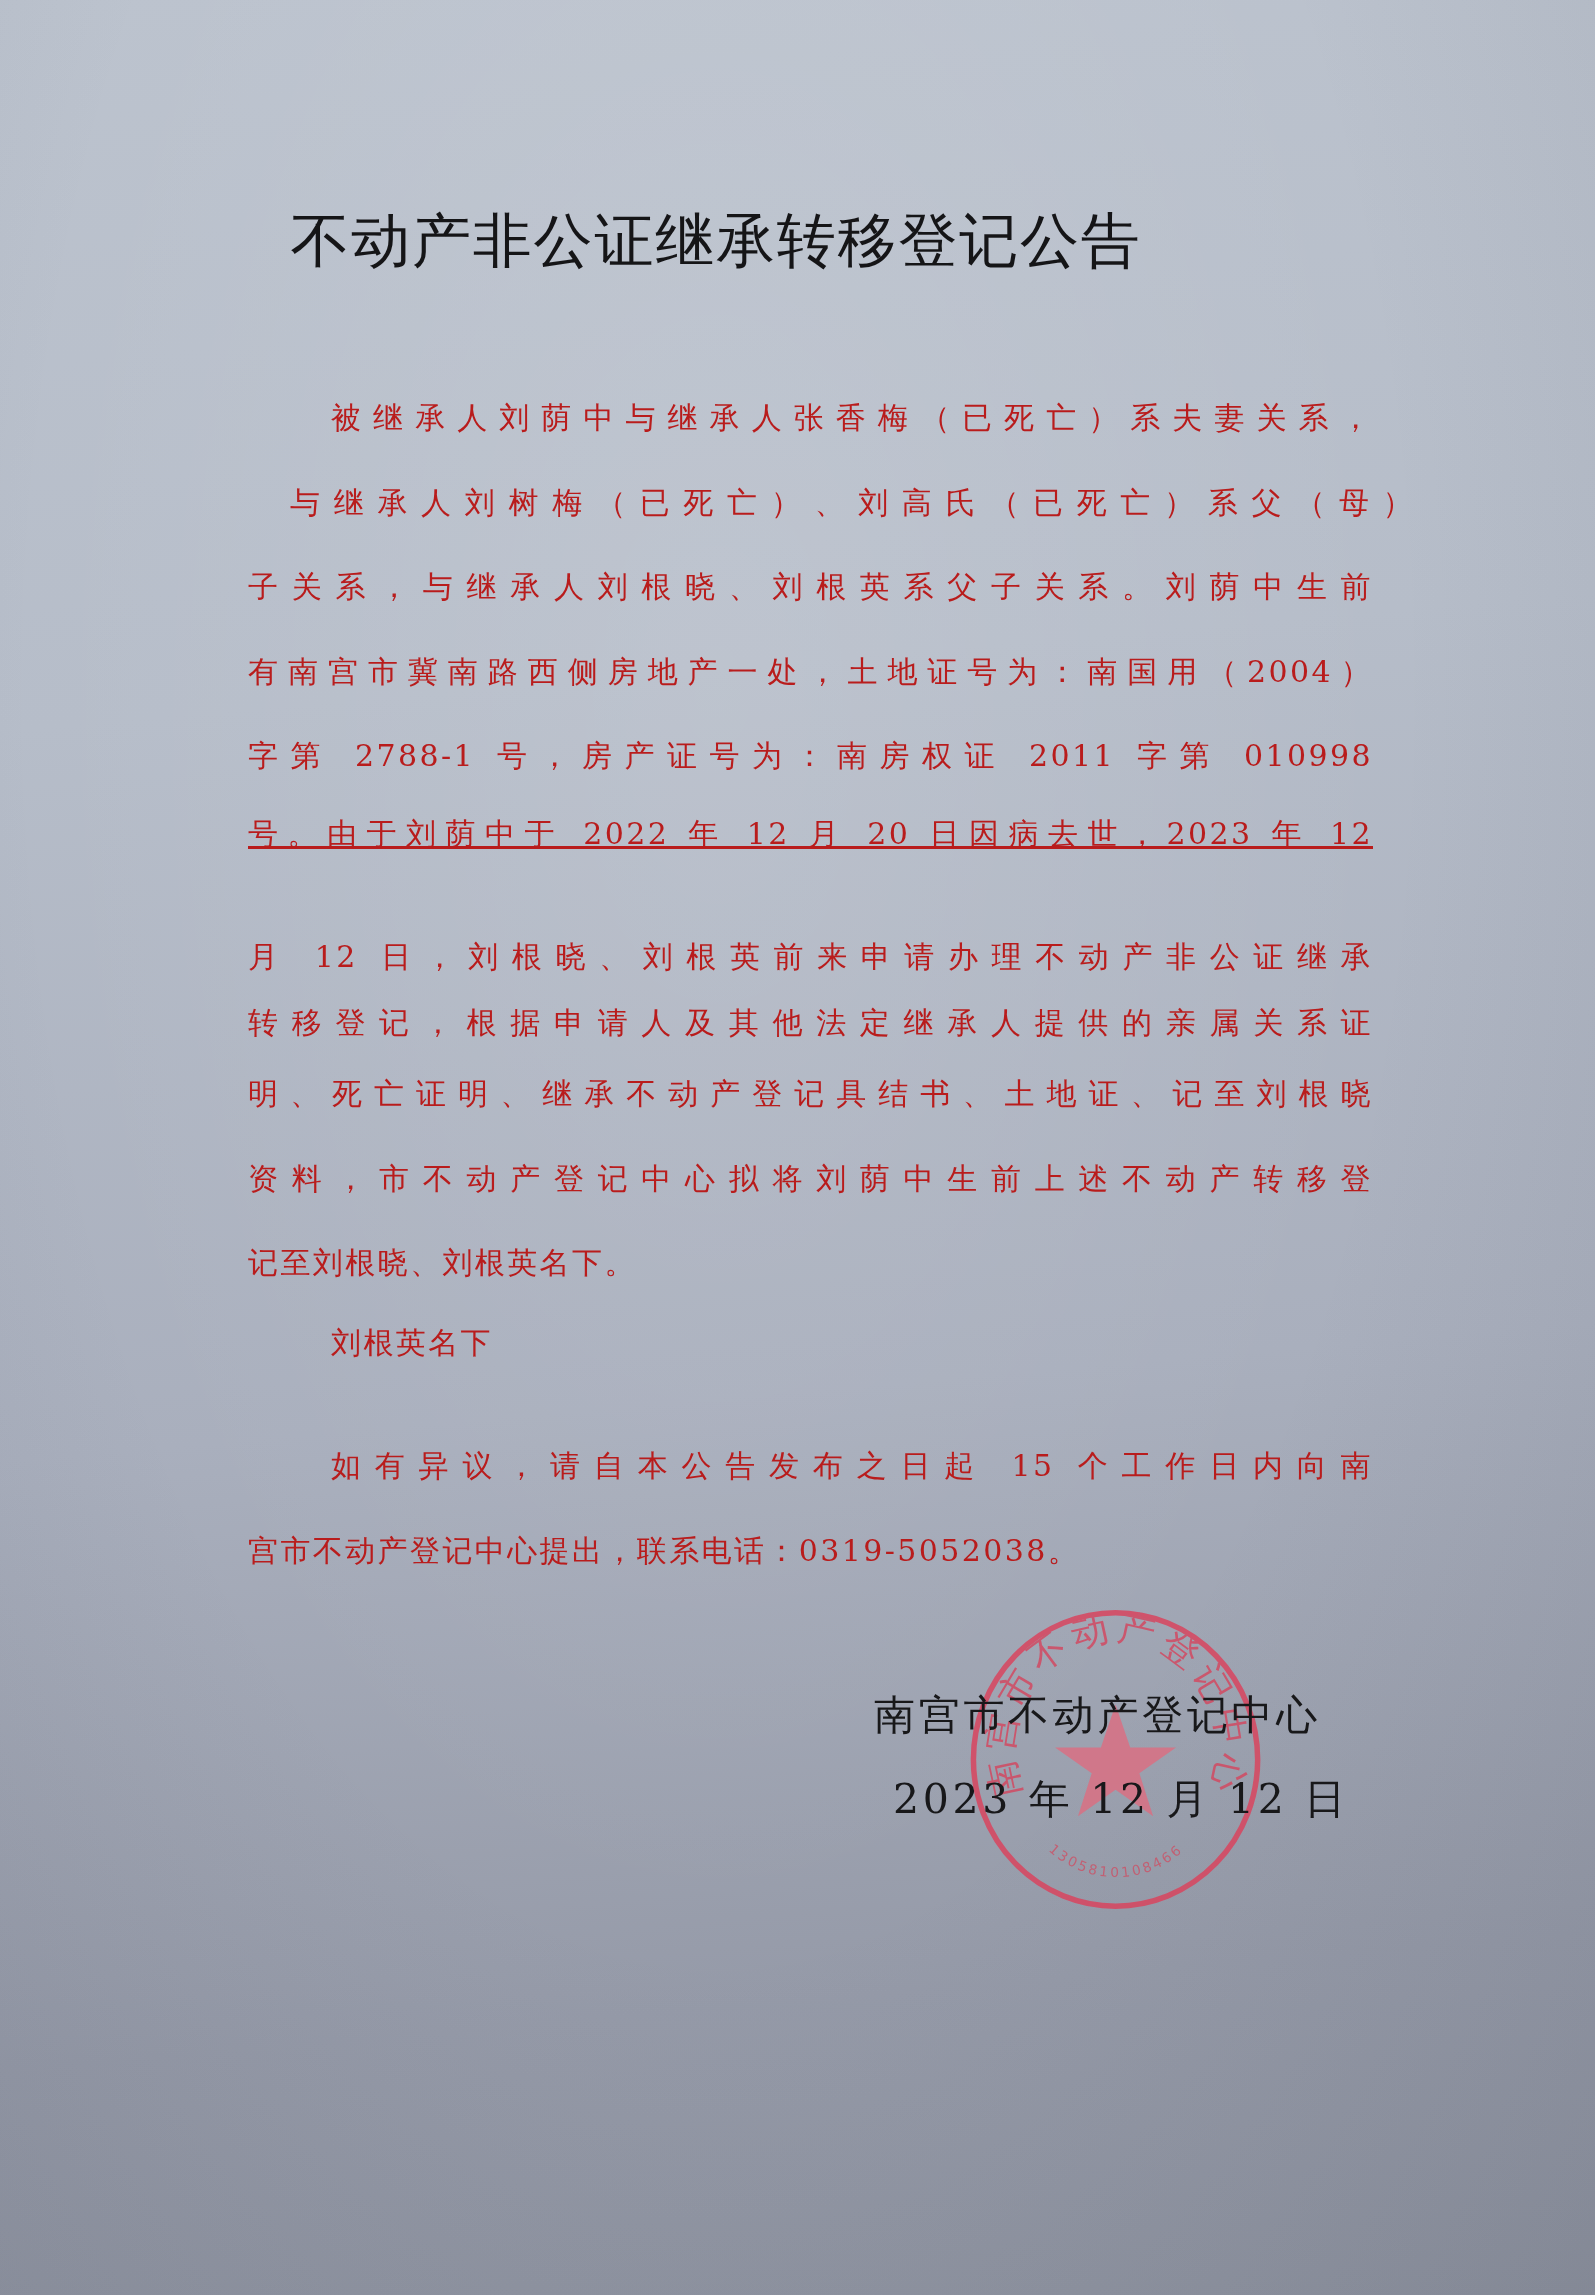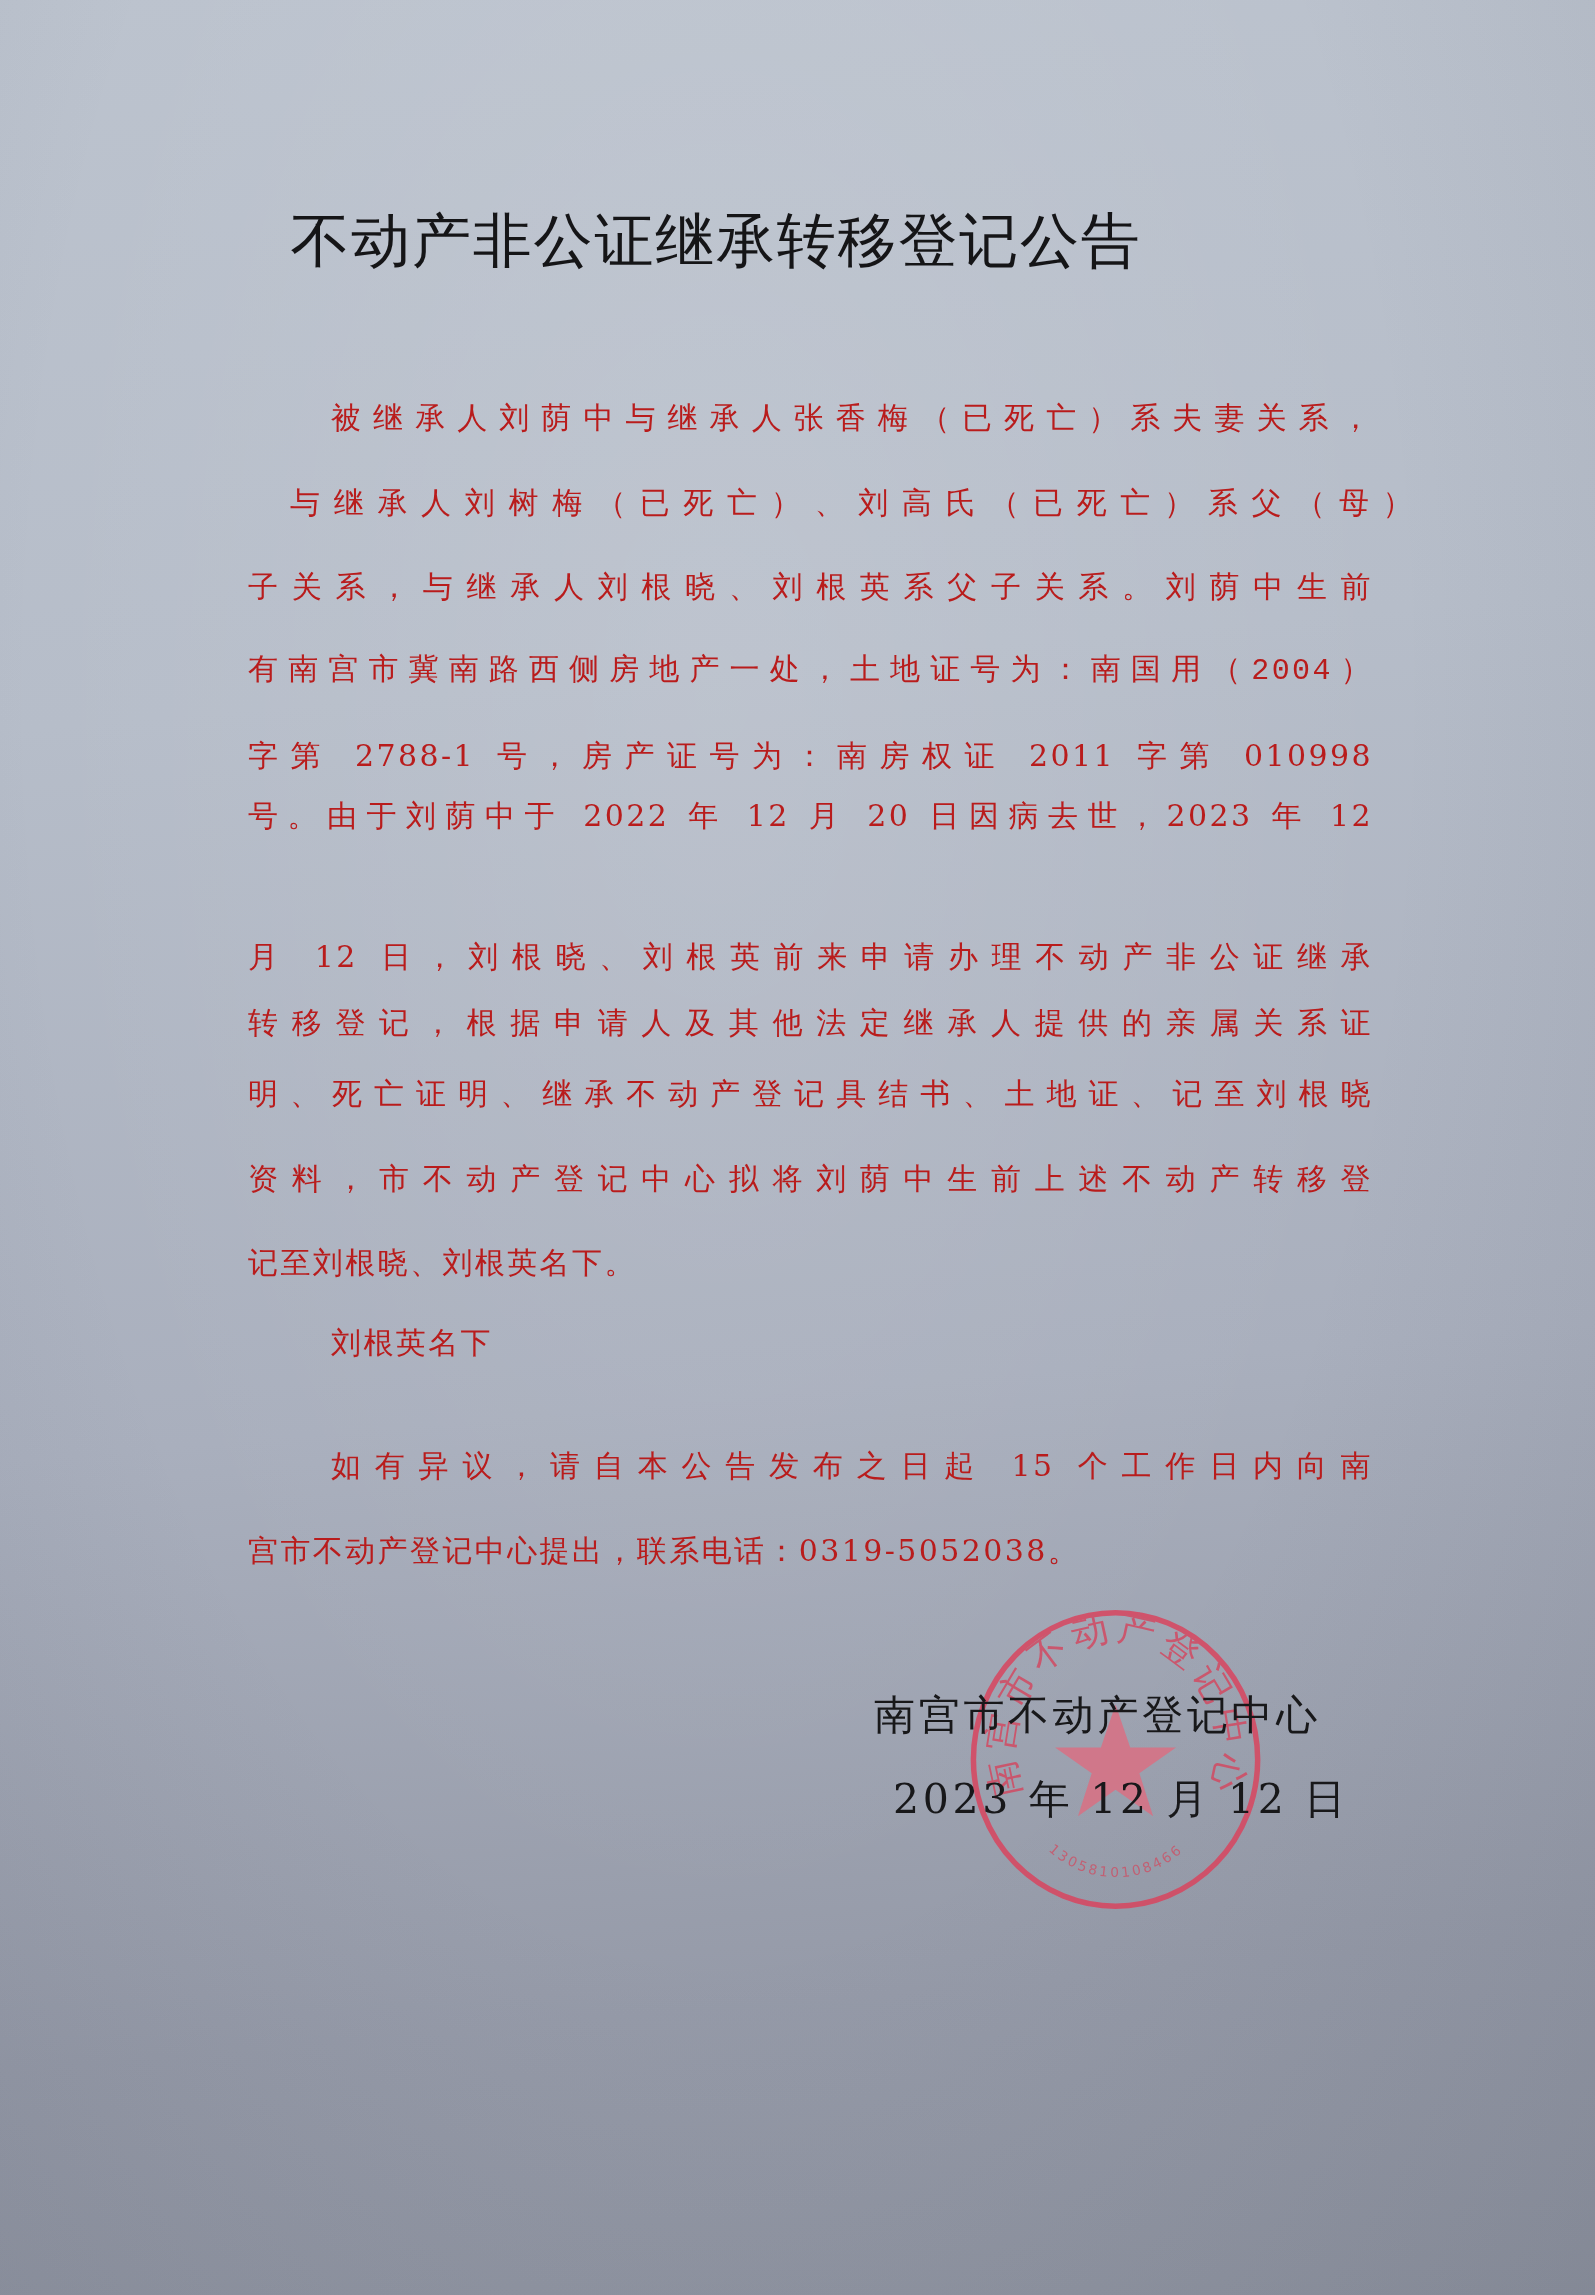--- a/index.html
+++ b/index.html
@@ -72,23 +72,23 @@
 <body>
 
 <div class="vignette"></div>
 
 <div class="title">不动产非公证继承转移登记公告</div>
 
 <div>
   <div class="line indent justify" style="top:390px;">被继承人刘荫中与继承人张香梅（已死亡）系夫妻关系，</div>
   <div class="line justify" style="top:475px;margin-left:42px;">与继承人刘树梅（已死亡）、刘高氏（已死亡）系父（母）</div>
   <div class="line justify" style="top:559px;">子关系，与继承人刘根晓、刘根英系父子关系。刘荫中生前</div>
-  <div class="line justify" style="top:644px;font-family:Liberation Mono, monospace;">有南宫市冀南路西侧房地产一处，土地证号为：南国用（2004）</div>
+  <div class="line justify" style="top:644px;">有南宫市冀南路西侧房地产一处，土地证号为：南国用（2004）</div>
   <div class="line justify" style="top:728px;">字第 2788-1 号，房产证号为：南房权证 2011 字第 010998</div>
-  <div class="line justify" style="top:788px;">号。由于刘荫中于 2022 年 12 月 20 日因病去世，2023 年 12</div>
+  <div class="line justify" style="top:806px;text-decoration:underline;">号。由于刘荫中于 2022 年 12 月 20 日因病去世，2023 年 12</div>
   <div class="line justify" style="top:897px;margin-top:32px;">月 12 日，刘根晓、刘根英前来申请办理不动产非公证继承</div>
   <div class="line justify" style="top:951px;margin-top:44px;">转移登记，根据申请人及其他法定继承人提供的亲属关系证</div>
   <div class="line justify" style="top:1066px;">明、死亡证明、继承不动产登记具结书、土地证、记至刘根晓</div>
   <div class="line justify" style="top:1151px;">资料，市不动产登记中心拟将刘荫中生前上述不动产转移登</div>
   <div class="line" style="top:1235px;">记至刘根晓、刘根英名下。</div>
 </div>
 
 <div class="line indent" style="top:1315px;">刘根英名下</div>
 
 <div>

